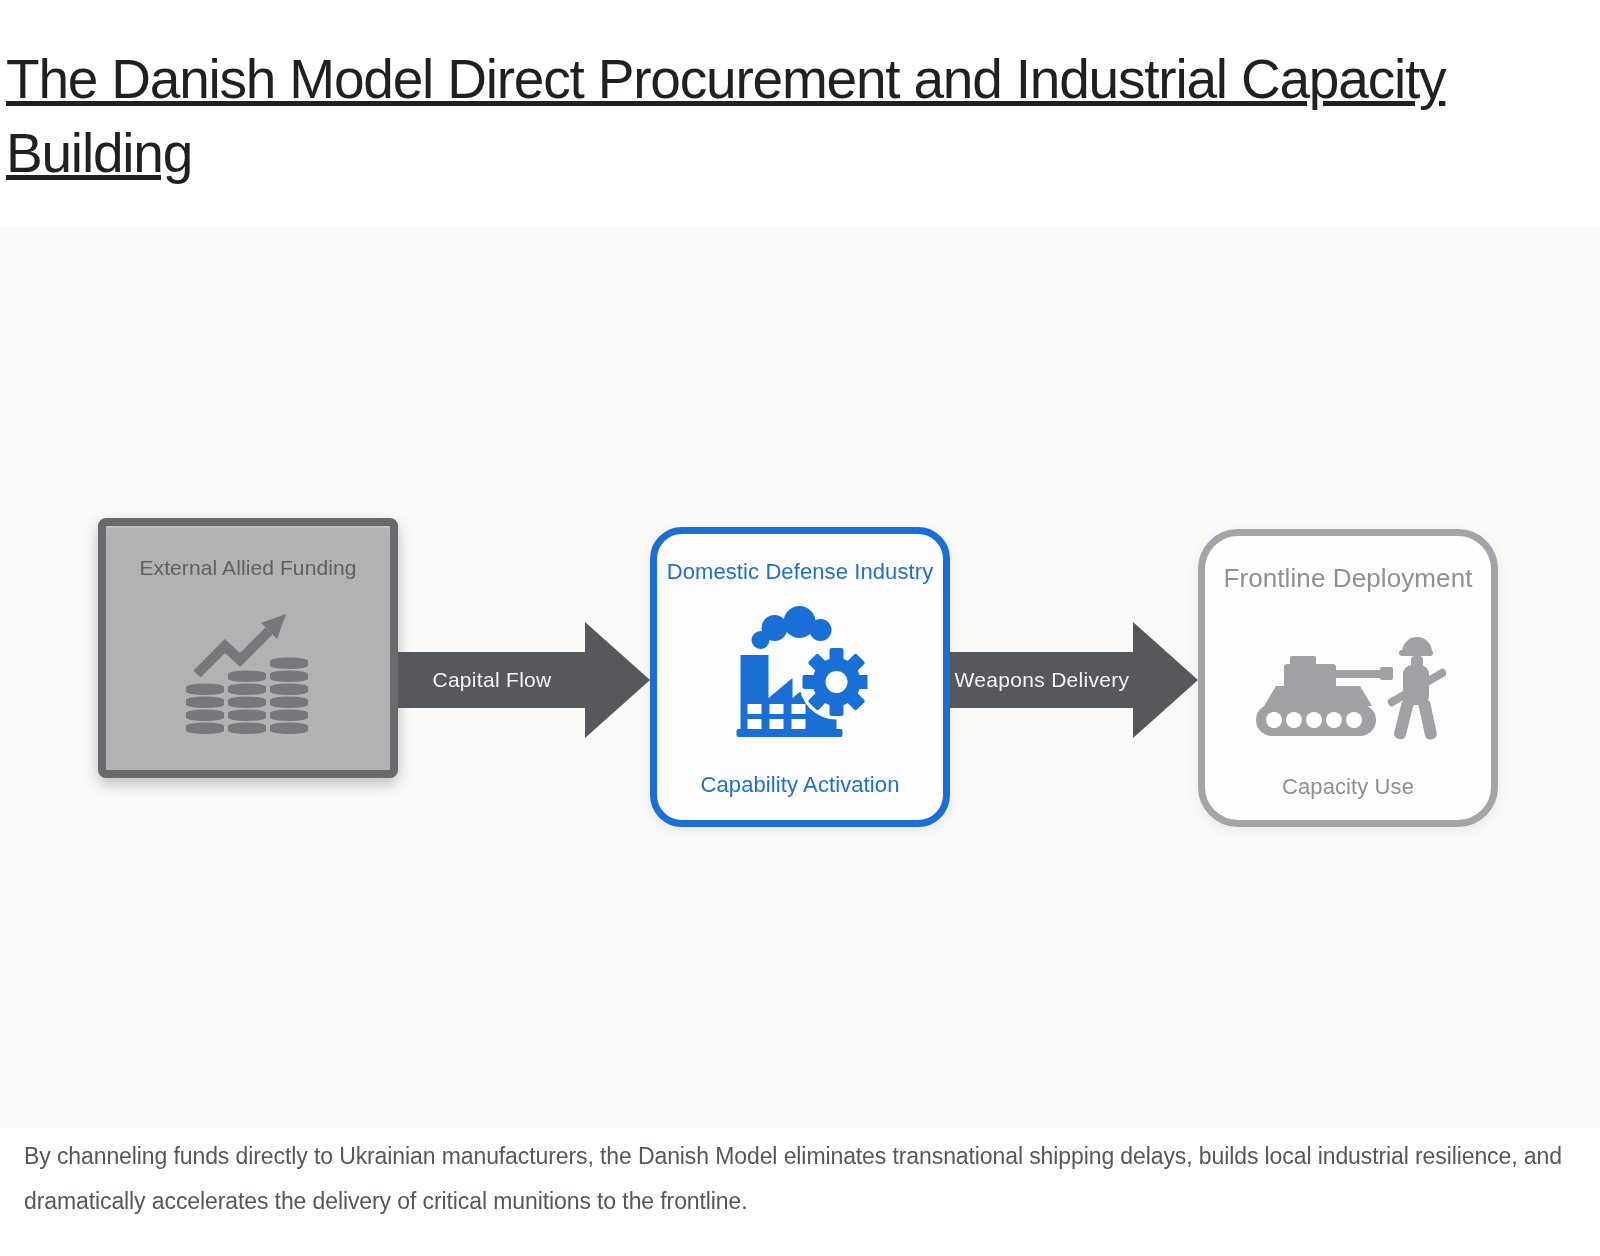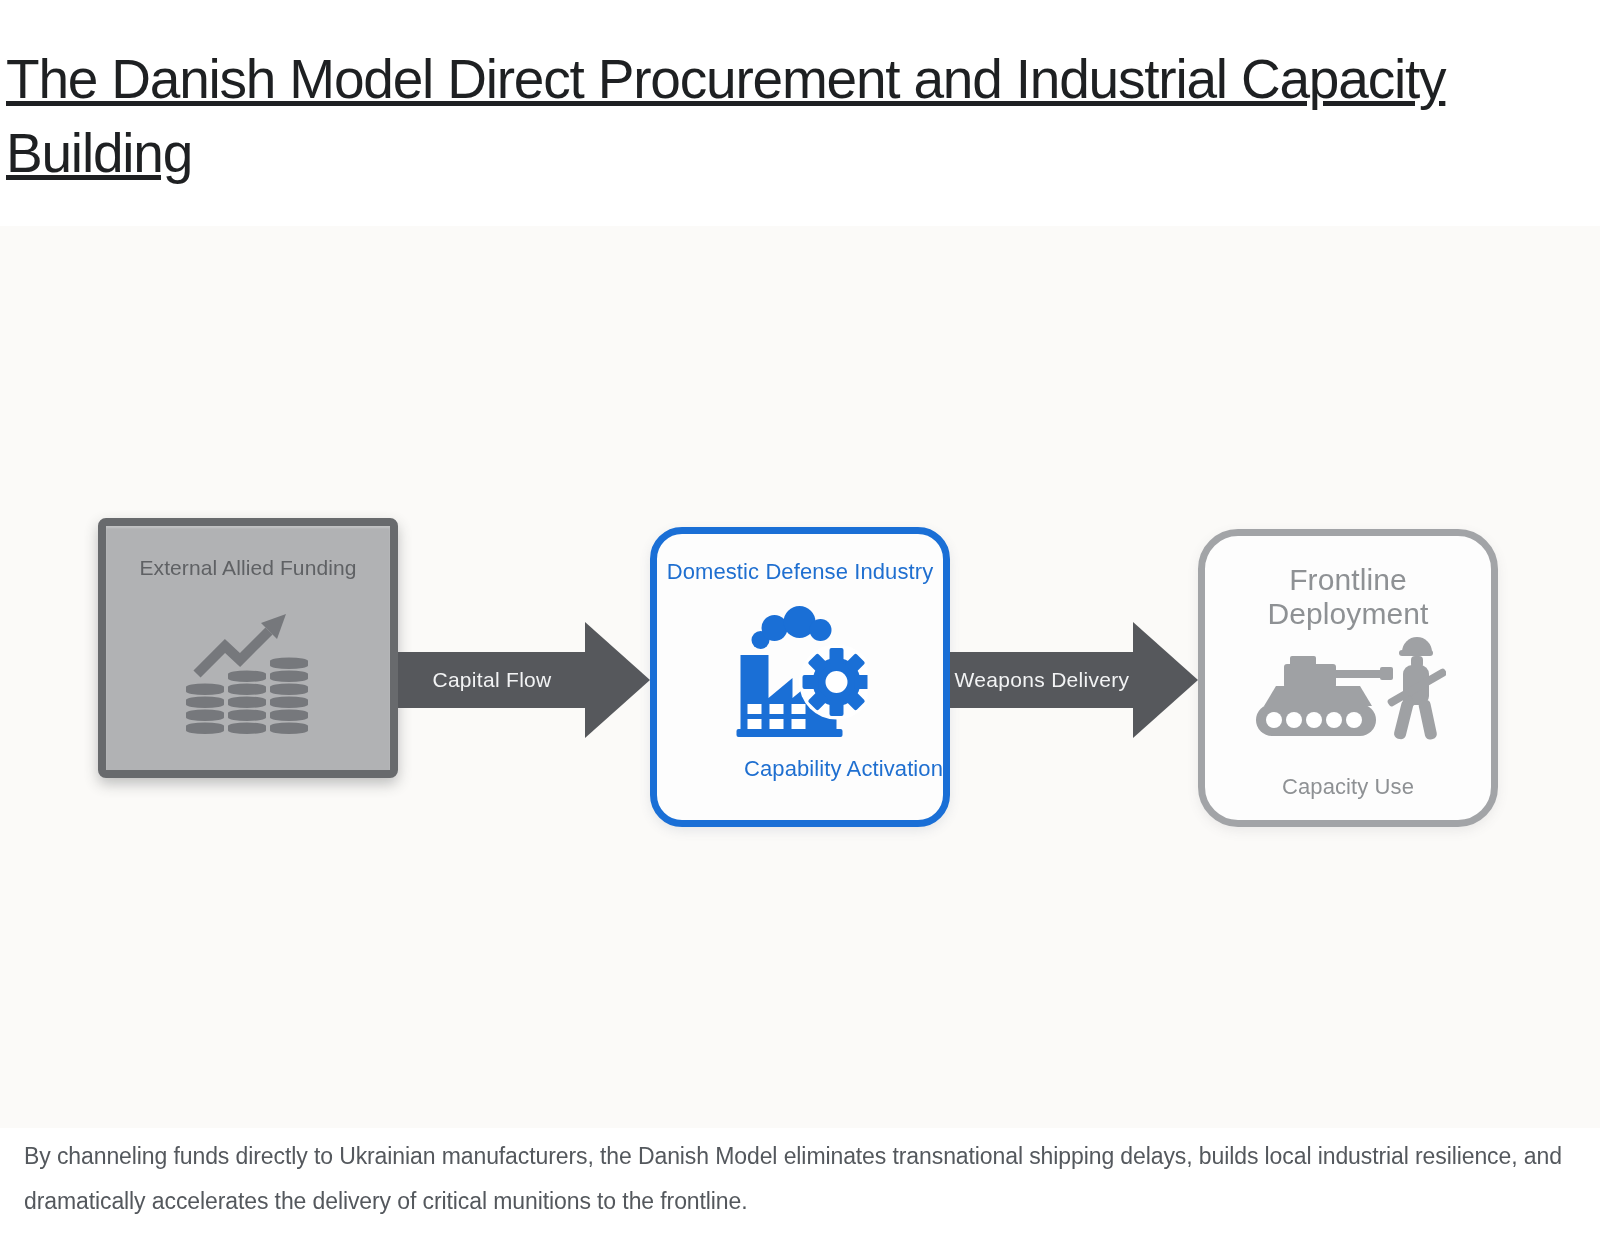--- a/index.html
+++ b/index.html
@@ -35,29 +35,29 @@
   .node-gray .node-icon{top:82px;}
   
   .node-blue{
     left:650px;top:301px;width:300px;height:300px;border-radius:32px;
     border:7px solid var(--accent-blue,#1a6fd6);
     box-shadow:0 4px 12px rgba(70,90,120,.12);
     color:var(--accent-blue,#1a6fd6);
   }
   .node-blue .node-label{top:25px;font-size:22px;color:var(--blue-text,#1f6fd0);}
   .node-blue .node-icon{top:64px;}
-  .node-blue .node-sublabel{bottom:38px;font-size:22px;color:var(--blue-text,#1f6fd0);text-align:right;}
+  .node-blue .node-sublabel{bottom:22px;font-size:22px;color:var(--blue-text,#1f6fd0);}
   
   .node-light{
     left:1198px;top:303px;width:300px;height:298px;border-radius:40px;
     border:7px solid var(--light-node-border,#a2a4a7);
     box-shadow:0 4px 12px rgba(90,92,96,.10);
     color:var(--light-icon,#9fa1a4);
   }
-  .node-light .node-label{top:27px;font-size:30px;color:var(--light-node-text,#8e9194);}
+  .node-light .node-label{top:27px;font-size:26px;color:var(--light-node-text,#8e9194);}
   .node-light .node-icon{top:94px;}
   .node-light .node-sublabel{bottom:20px;font-size:22px;color:var(--light-node-text,#8e9194);}
   
   .arrow{position:absolute;height:116px;}
   .arrow-1{left:398px;top:396px;width:232px;text-align:center;}
   .arrow-2{left:950px;top:396px;width:248px;padding-left:8px;}
   .arrow-shaft{
     position:absolute;left:0;top:30px;height:56px;
     background:var(--arrow-fill,#56585c);
     display:flex;align-items:center;justify-content:center;

